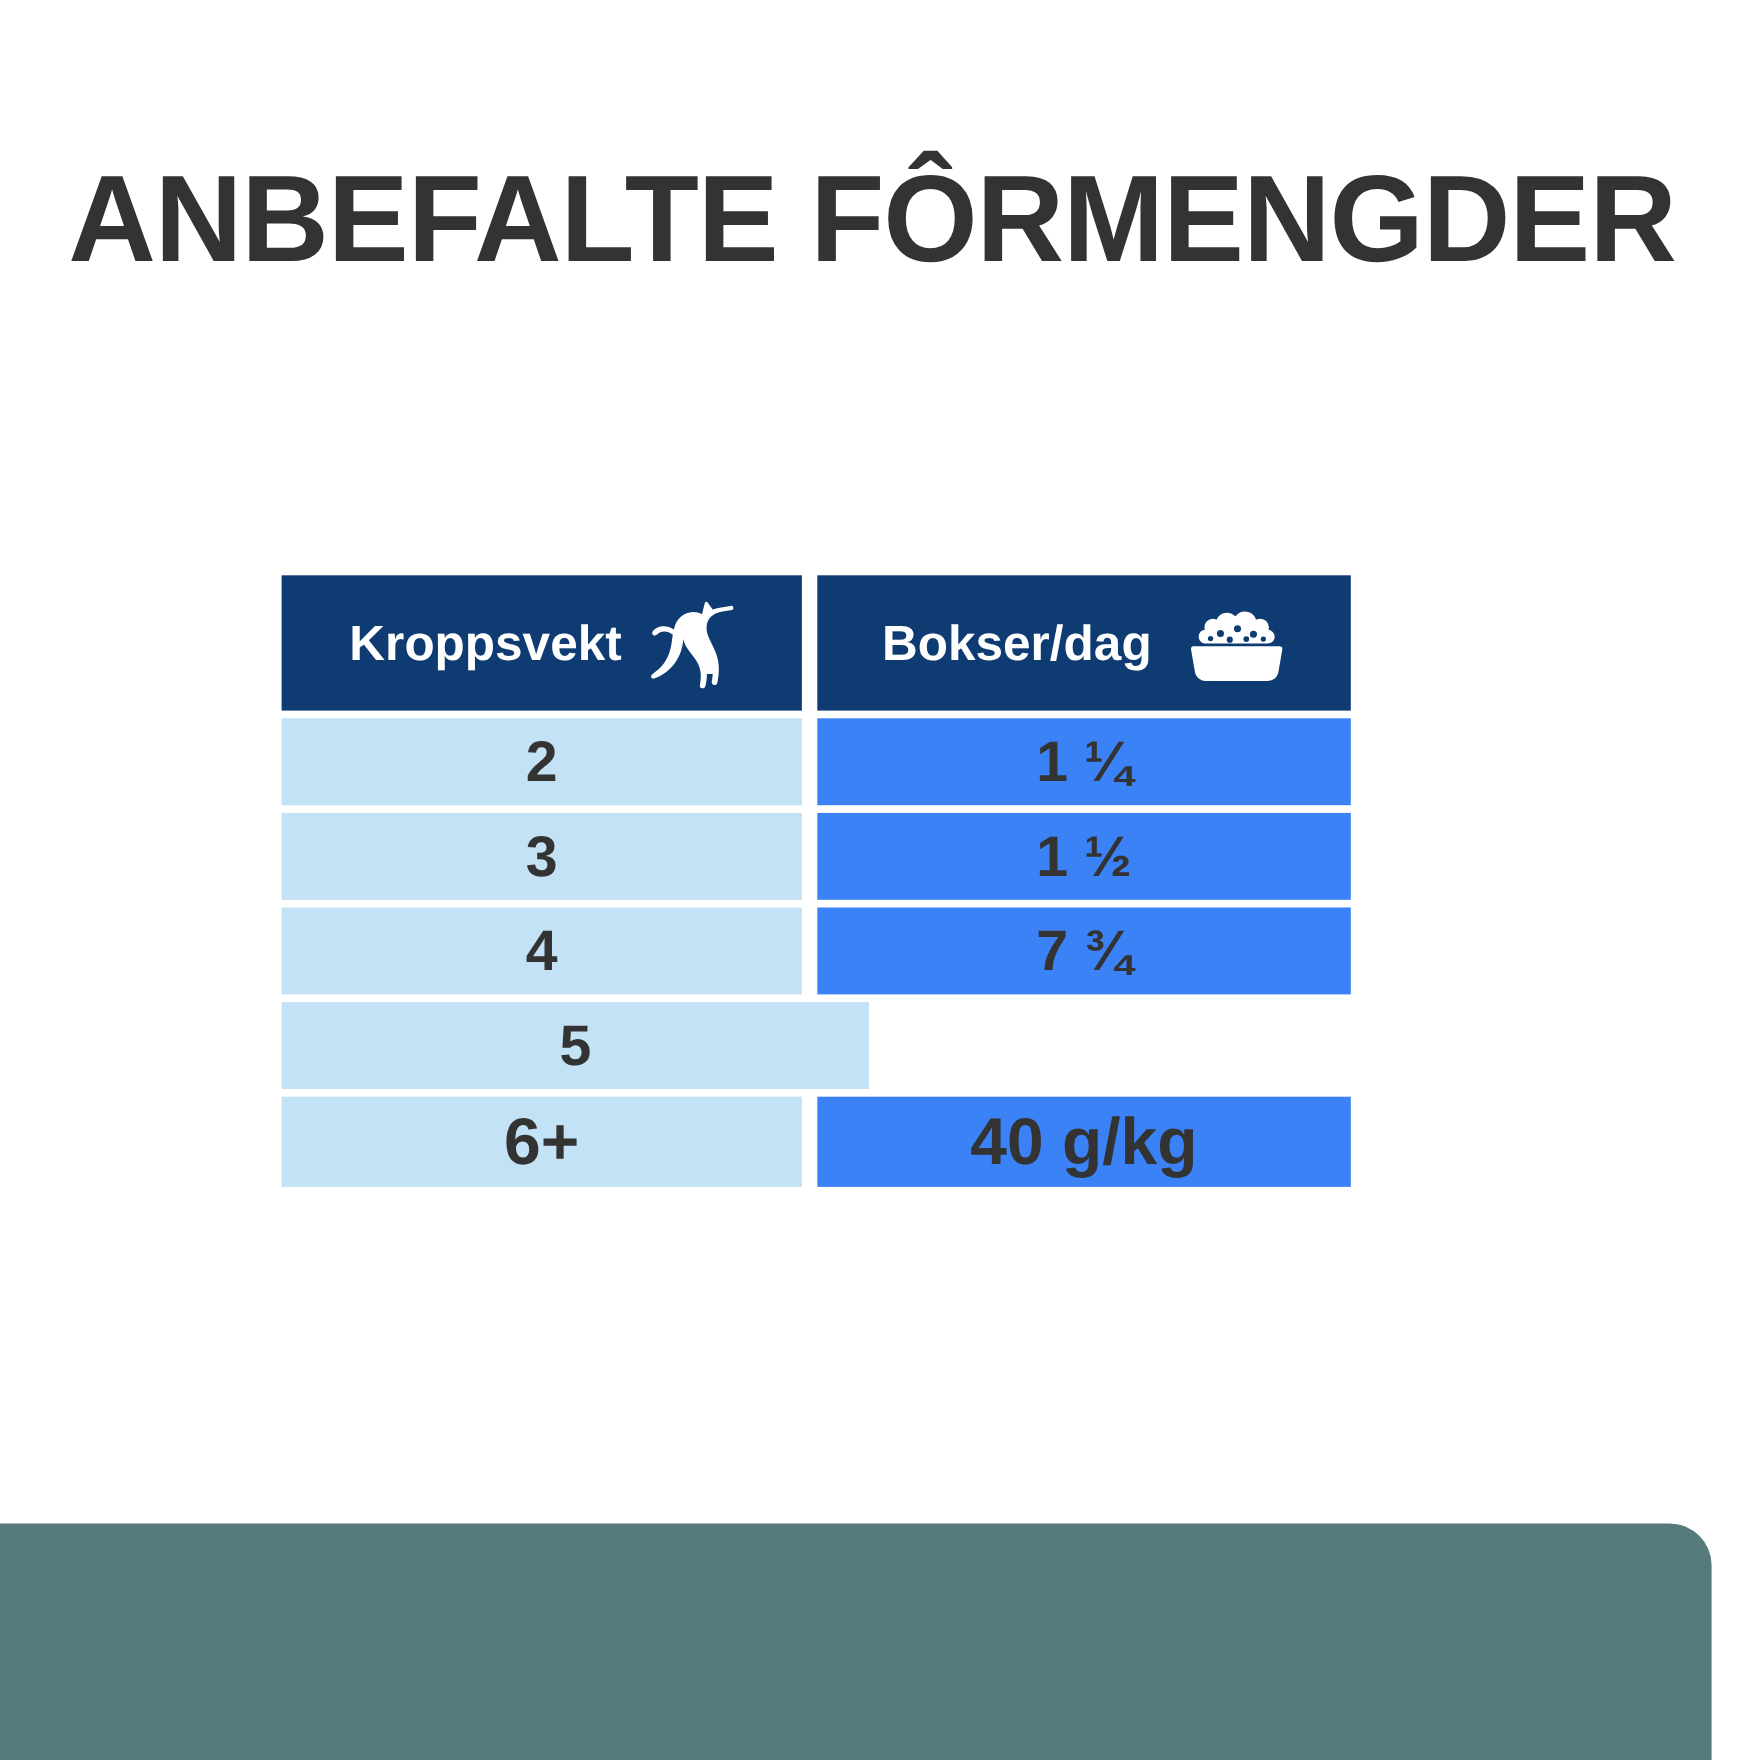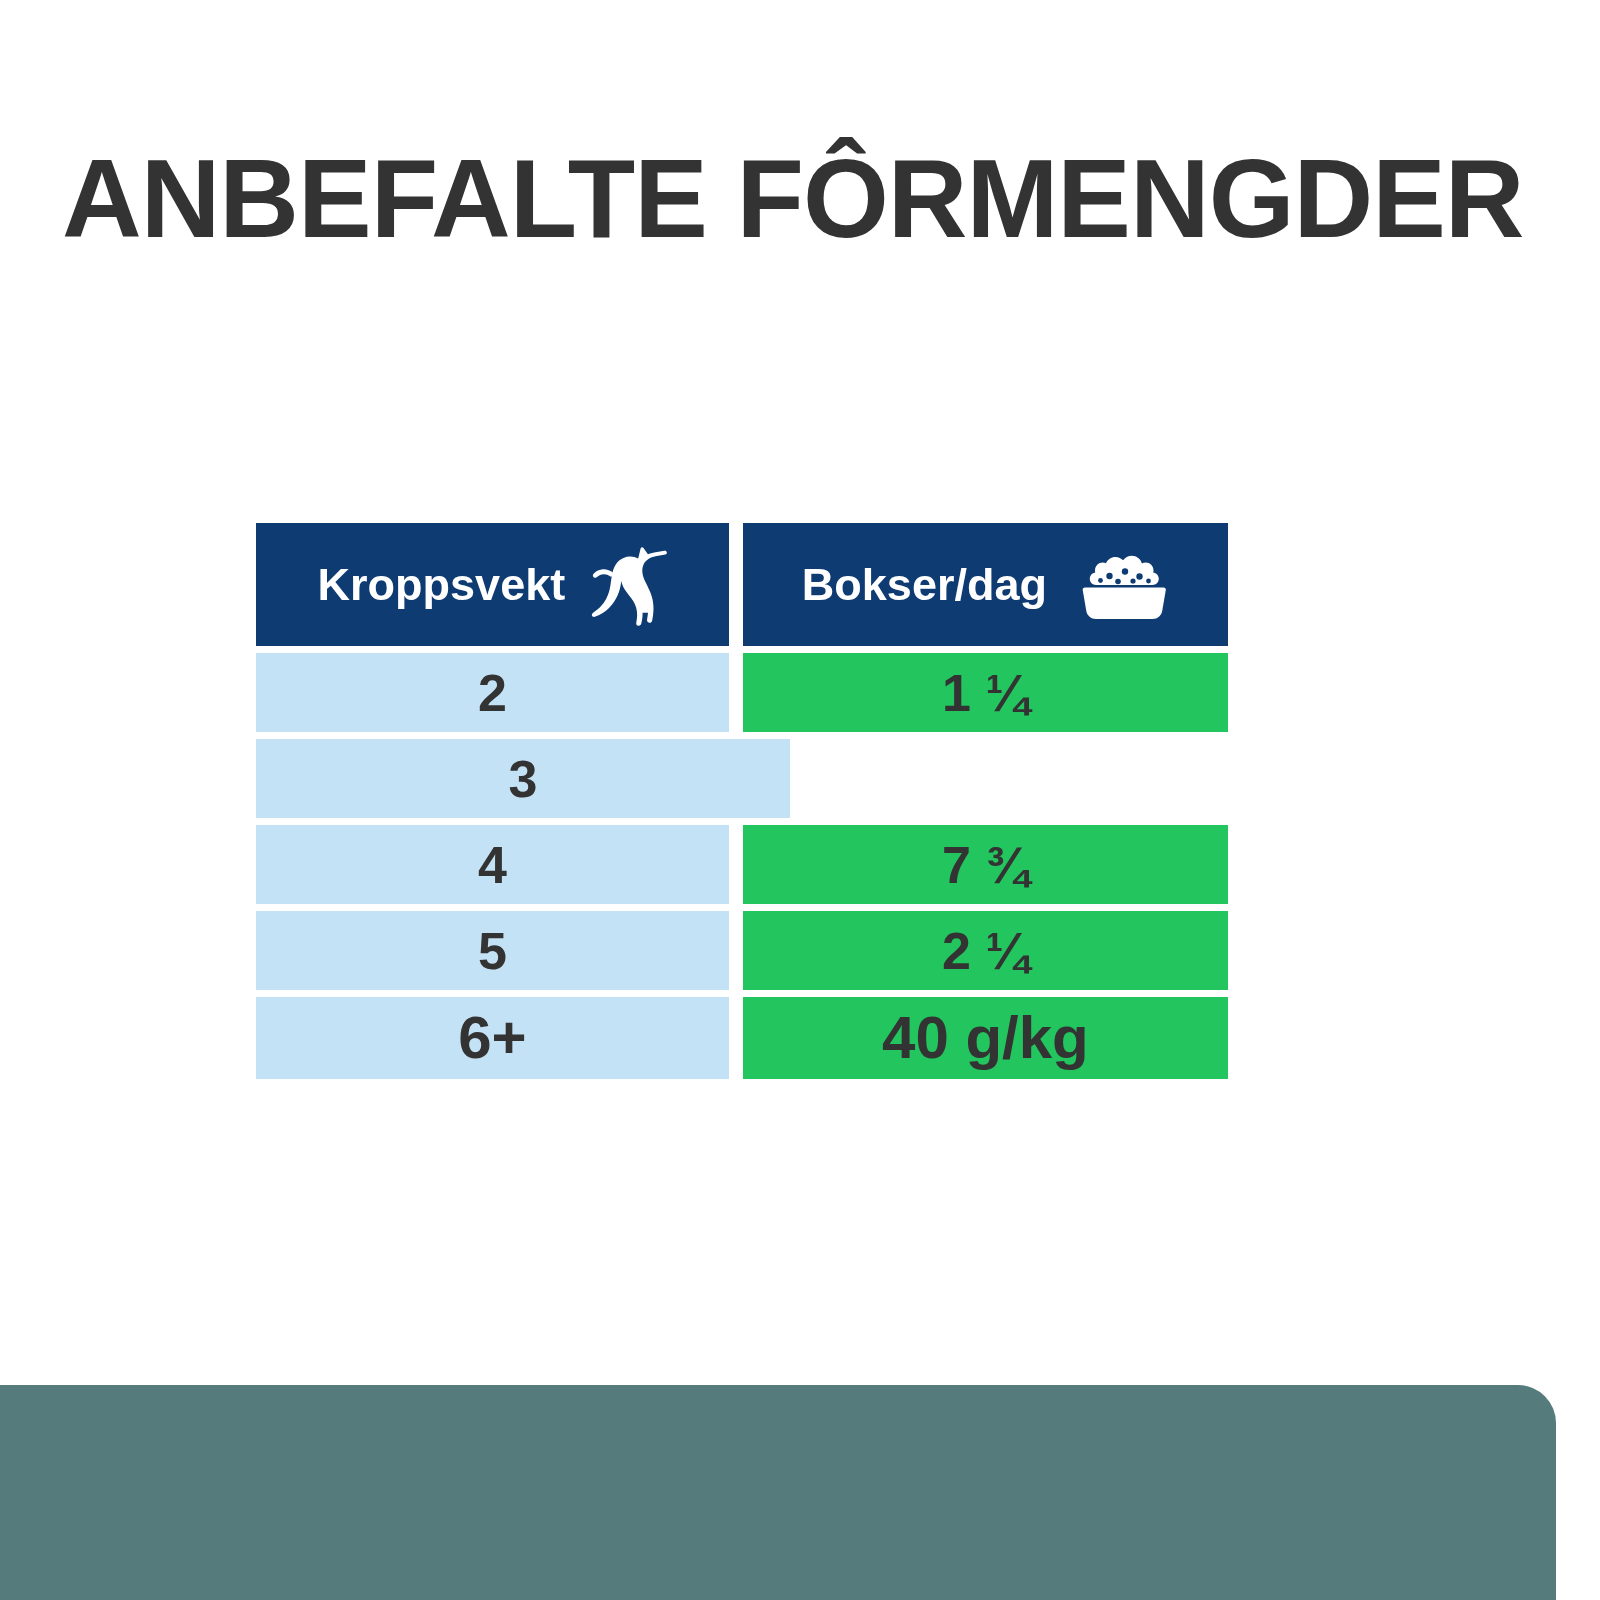--- a/index.html
+++ b/index.html
@@ -82,21 +82,21 @@
   }
   .header-label .light {
     font-weight: bold;
   }
 
   
   .body-row .cell {
     height: 79px;
   }
   .body-row .cell-weight { background: #c3e2f5; }
-  .body-row .cell-amount { background: #22c55e; }
+  .body-row .cell-amount { background: #3b82f6; }
 
   .cell-value {
     font-size: 52px;
     font-weight: bold;
     color: #333333;
     line-height: 1;
     white-space: nowrap;
   }
   .body-row.row-last .cell { height: 82px; }
   .body-row.row-last .cell-value { font-size: 60px; }
@@ -242,38 +242,38 @@
     </div>
     <div class="cell cell-amount">
       <span class="cell-value">1 ¼</span>
     </div>
   </div>
 
   <div class="table-row body-row">
     <div class="cell cell-weight">
       <span class="cell-value">3</span>
     </div>
+    <div class="cell cell-amount">
+      <span class="cell-value">1 ½</span>
+    </div>
   </div>
 
   <div class="table-row body-row">
     <div class="cell cell-weight">
       <span class="cell-value">4</span>
     </div>
     <div class="cell cell-amount">
       <span class="cell-value">7 ¾</span>
     </div>
   </div>
 
   <div class="table-row body-row">
     <div class="cell cell-weight">
       <span class="cell-value">5</span>
     </div>
-    <div class="cell cell-amount">
-      <span class="cell-value">2 ¼</span>
-    </div>
   </div>
 
   <div class="table-row body-row row-last">
     <div class="cell cell-weight">
       <span class="cell-value">6+</span>
     </div>
     <div class="cell cell-amount">
       <span class="cell-value">40 g/kg</span>
     </div>
   </div>

